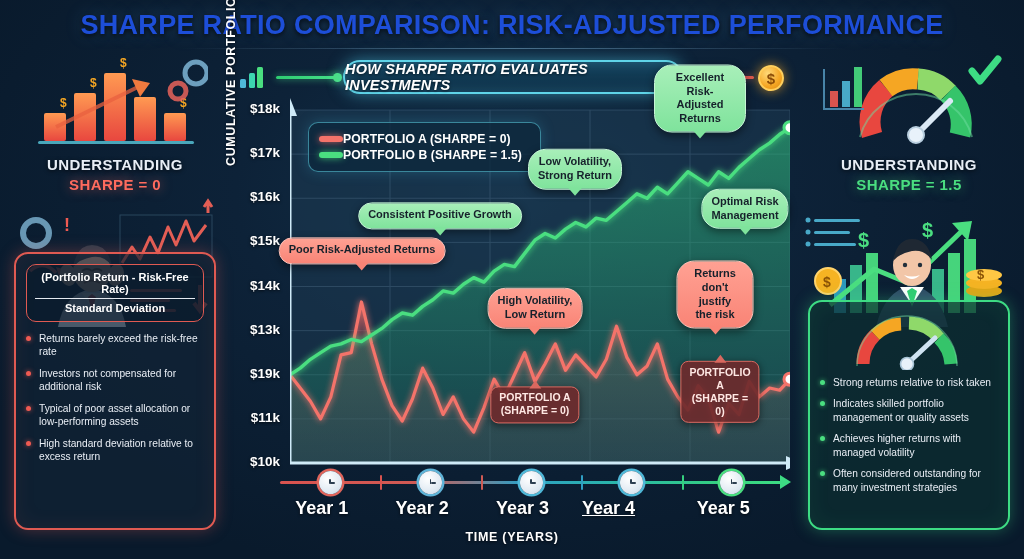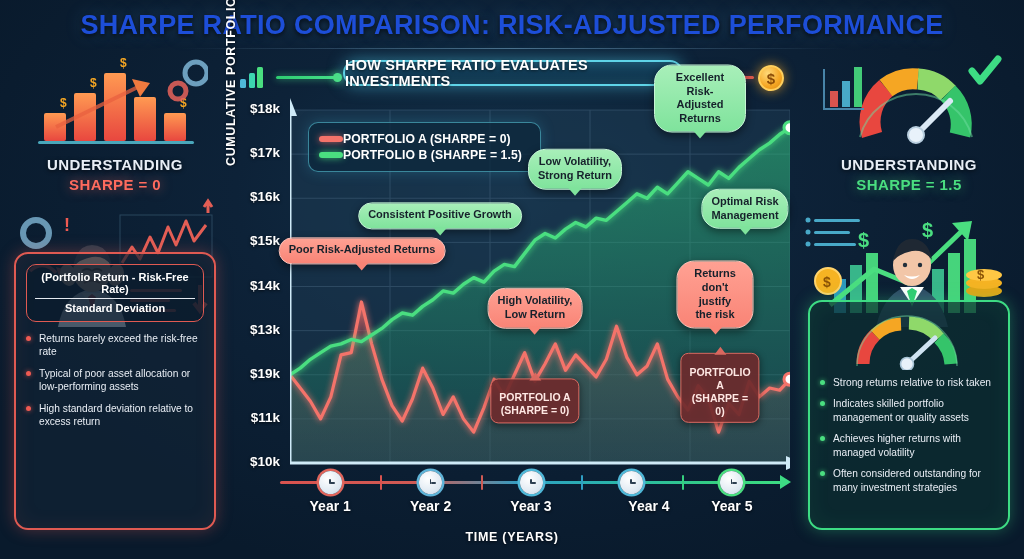--- a/index.html
+++ b/index.html
@@ -22,25 +22,25 @@
     text-shadow:0 2px 5px rgba(0,0,0,.75), 0 0 18px rgba(120,190,255,.25);
   }
   .title-rule {
     position:absolute; top:48px; left:180px; width:664px; height:1px;
     background:linear-gradient(90deg, rgba(120,180,220,0) 0%, rgba(150,200,235,.45) 50%, rgba(120,180,220,0) 100%);
   }
 
   
   .badge-row { position:absolute; top:60px; left:232px; width:560px; height:36px; }
   .badge {
-    position:absolute; left:111px; top:0; width:340px; height:26px;
+    position:absolute; left:111px; top:0; width:340px; height:34px;
     border:2px solid #5fd4e8; border-radius:17px;
     background:linear-gradient(180deg,#14425c 0%,#0e3048 100%);
     box-shadow:0 0 16px rgba(80,210,240,.5), inset 0 0 14px rgba(90,215,245,.22);
-    display:flex; align-items:center; justify-content:center;
+    display:flex; align-items:center; justify-content:center;font-style:italic;
   }
   .badge span {
     font-size:14.5px; font-weight:bold; letter-spacing:.2px; color:#fff;
     text-shadow:0 1px 3px rgba(0,0,0,.6);
   }
   .mini-bars { position:absolute; left:8px; top:6px; width:30px; height:22px; display:flex; align-items:flex-end; gap:2.5px; }
   .mini-bars i { display:block; width:6px; border-radius:1.5px; }
   .conn-green { position:absolute; left:44px; top:16px; width:62px; height:3px;
     background:linear-gradient(90deg,#2ecc71,#46e08a); border-radius:2px; box-shadow:0 0 7px rgba(70,224,138,.7); }
   .conn-green:after { content:""; position:absolute; right:-4px; top:-3px; width:9px; height:9px; border-radius:50%;
@@ -136,21 +136,21 @@
   .callout.red { background:linear-gradient(180deg,#ffa193,#f98476); border:1px solid #ffc0b6; }
   .callout.green { background:linear-gradient(180deg,#a8efb9,#7fe39c); border:1px solid #c6f5d4; }
   .callout .tail {
     content:""; position:absolute; bottom:-7px; width:0; height:0;
     border-left:7px solid transparent; border-right:7px solid transparent;
   }
   .callout.red .tail { border-top:8px solid #f98476; }
   .callout.green .tail { border-top:8px solid #7fe39c; }
 
   .tag {
-    position:absolute; border-radius:8px; padding:12px 8px 5px;
+    position:absolute; border-radius:8px; padding:4px 8px 5px;
     font-size:10.5px; font-weight:bold; line-height:1.22; text-align:center;
     color:#ffe8e4; background:rgba(108,42,44,.92); border:1.5px solid #d9685f;
     box-shadow:0 2px 7px rgba(0,0,0,.45);
   }
   .tag .tail {
     position:absolute; top:-7px; left:50%; margin-left:-6px; width:0; height:0;
     border-left:6px solid transparent; border-right:6px solid transparent;
     border-bottom:8px solid #d9685f;
   }
 
@@ -164,22 +164,22 @@
   .clock {
     position:absolute; top:1px; width:23px; height:23px; border-radius:50%;
     background:radial-gradient(circle at 38% 32%, #ffffff, #dfe9f2 65%, #c4d4e2 100%);
     display:flex; align-items:center; justify-content:center;
   }
   .clock .hands { position:relative; width:14px; height:14px; }
   .clock .hands i { position:absolute; background:#2c3e50; border-radius:1px; }
   .clock .hands .h { left:6px; top:3px; width:1.6px; height:5px; }
   .clock .hands .m { left:7px; top:6.5px; width:5px; height:1.6px; }
   .xtick-label {
-    position:absolute; top:28px; width:70px; margin-left:-35px; text-align:center;
-    font-size:14px; font-weight:bold; color:#fff; text-shadow:0 1px 3px rgba(0,0,0,.7);
+    position:absolute; top:28px; width:70px; margin-left:-35px; text-align:left;
+    font-size:18px; font-weight:bold; color:#fff; text-shadow:0 1px 3px rgba(0,0,0,.7);
   }
   .xlabel {
     position:absolute; top:530px; left:0; width:1024px; text-align:center;
     font-size:12.5px; font-weight:bold; letter-spacing:.7px; color:#fff;
     text-shadow:0 1px 3px rgba(0,0,0,.7);
   }
 </style>
 </head>
 <body>
 
@@ -265,20 +265,21 @@
       </g>
     </svg>
 
     <div class="card card-left">
       <div class="formula">
         <div class="num">(Portfolio Return - Risk-Free Rate)</div>
         <div class="den">Standard Deviation</div>
       </div>
       <ul class="bullets">
         <li>Returns barely exceed the risk-free rate</li>
+        <li>Investors not compensated for additional risk</li>
         <li>Typical of poor asset allocation or low-performing assets</li>
         <li>High standard deviation relative to excess return</li>
       </ul>
     </div>
   </div>
 
   <div class="side side-right">
 
     <svg class="deco" style="left:14px; top:-6px;" width="190" height="104" viewBox="0 0 190 104">
       <path d="M58 86 A44 44 0 0 1 72 39" stroke="#e8473f" stroke-width="21" fill="none" stroke-linecap="butt"></path>
@@ -482,21 +483,21 @@
         </span>
       </div>
       <div class="xtick-label" style="left: 251px;">Year 3</div>
       <div class="tl-tick" style="left: 301.2px; background: rgb(47, 159, 196);"></div>
       <div class="clock" style="left: 339.9px; box-shadow: rgb(79, 184, 216) 0px 0px 0px 2.5px;">
         <span class="hands">
           <i class="h"></i>
           <i class="m"></i>
         </span>
       </div>
-      <div class="xtick-label" style="left: 369px;">Year 4</div>
+      <div class="xtick-label" style="left: 337px; text-decoration: underline;">Year 4</div>
       <div class="tl-tick" style="left: 401.6px; background: rgb(53, 208, 127);"></div>
       <div class="clock" style="left: 440.3px; box-shadow: rgb(74, 222, 128) 0px 0px 0px 2.5px;">
         <span class="hands">
           <i class="h"></i>
           <i class="m"></i>
         </span>
       </div>
       <div class="xtick-label" style="left: 451.8px;">Year 5</div>
     </div>
   <div class="xlabel">TIME (YEARS)</div>

